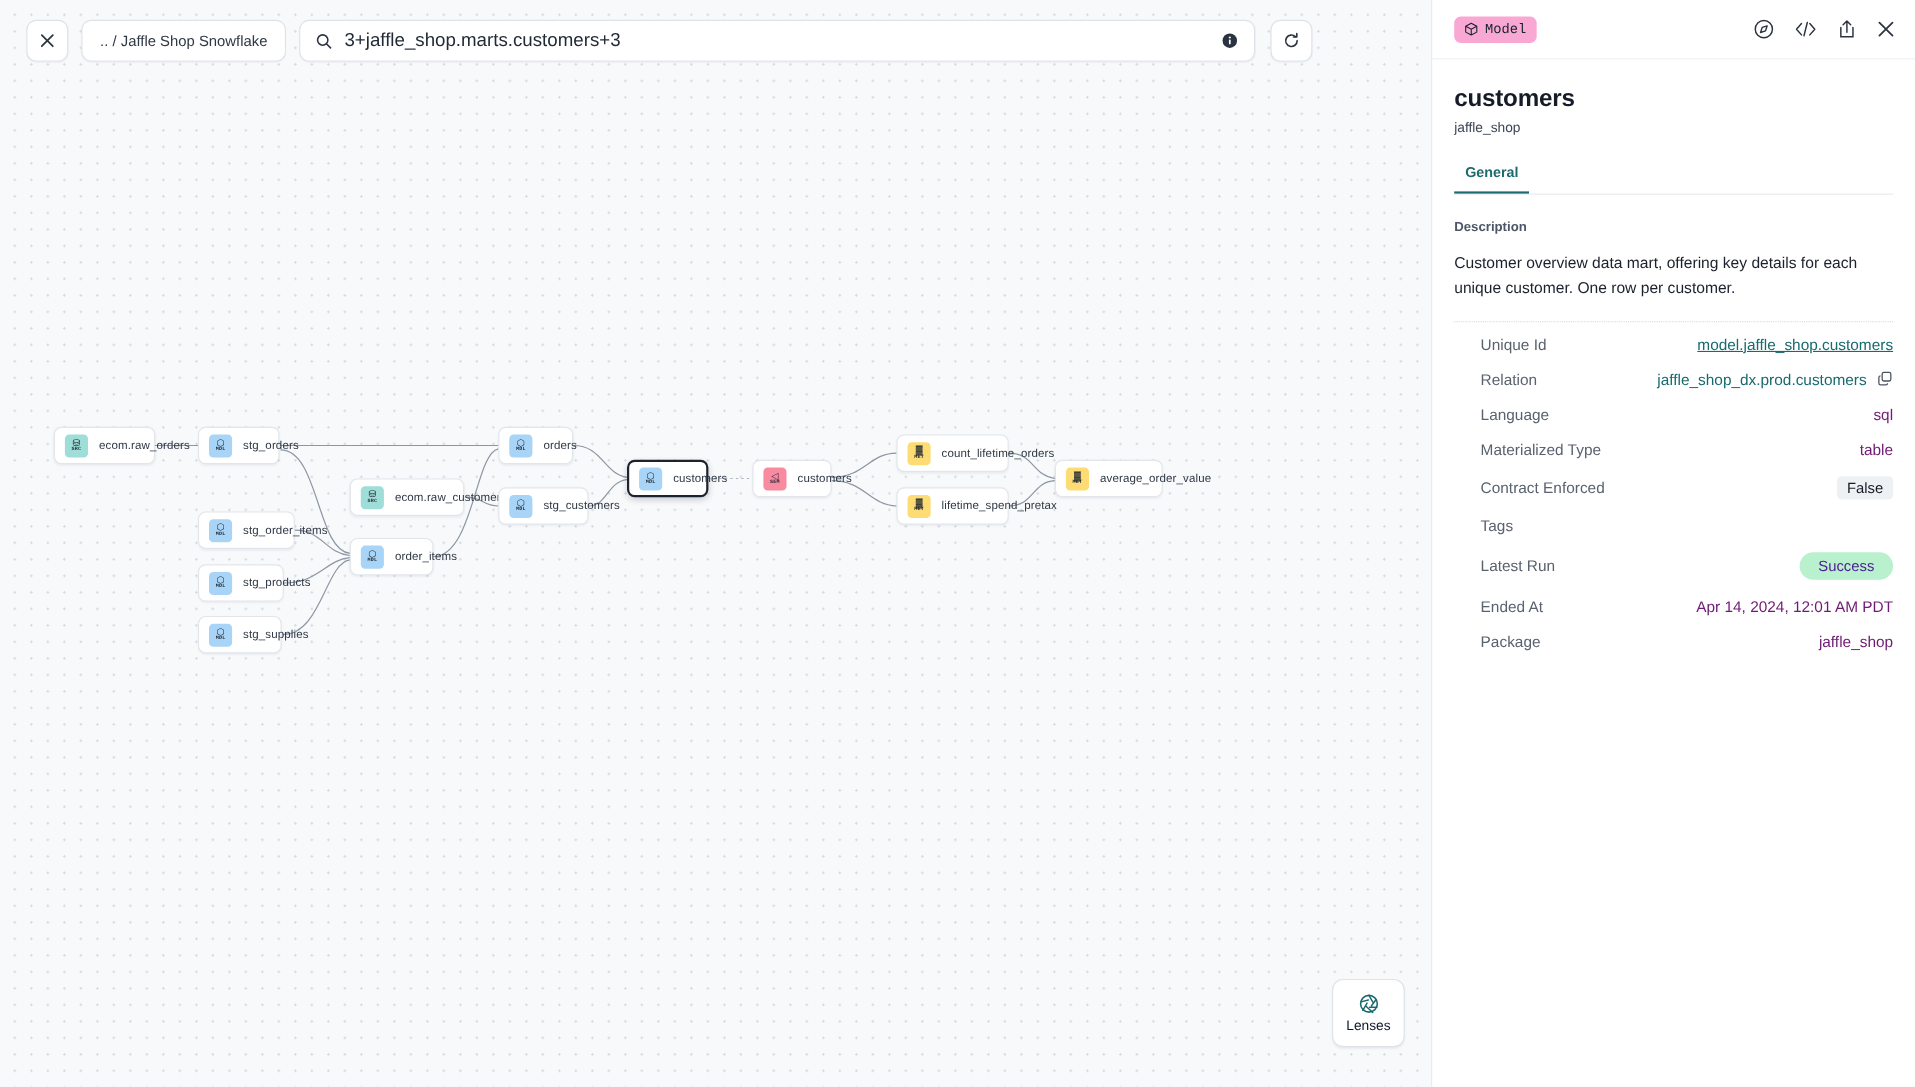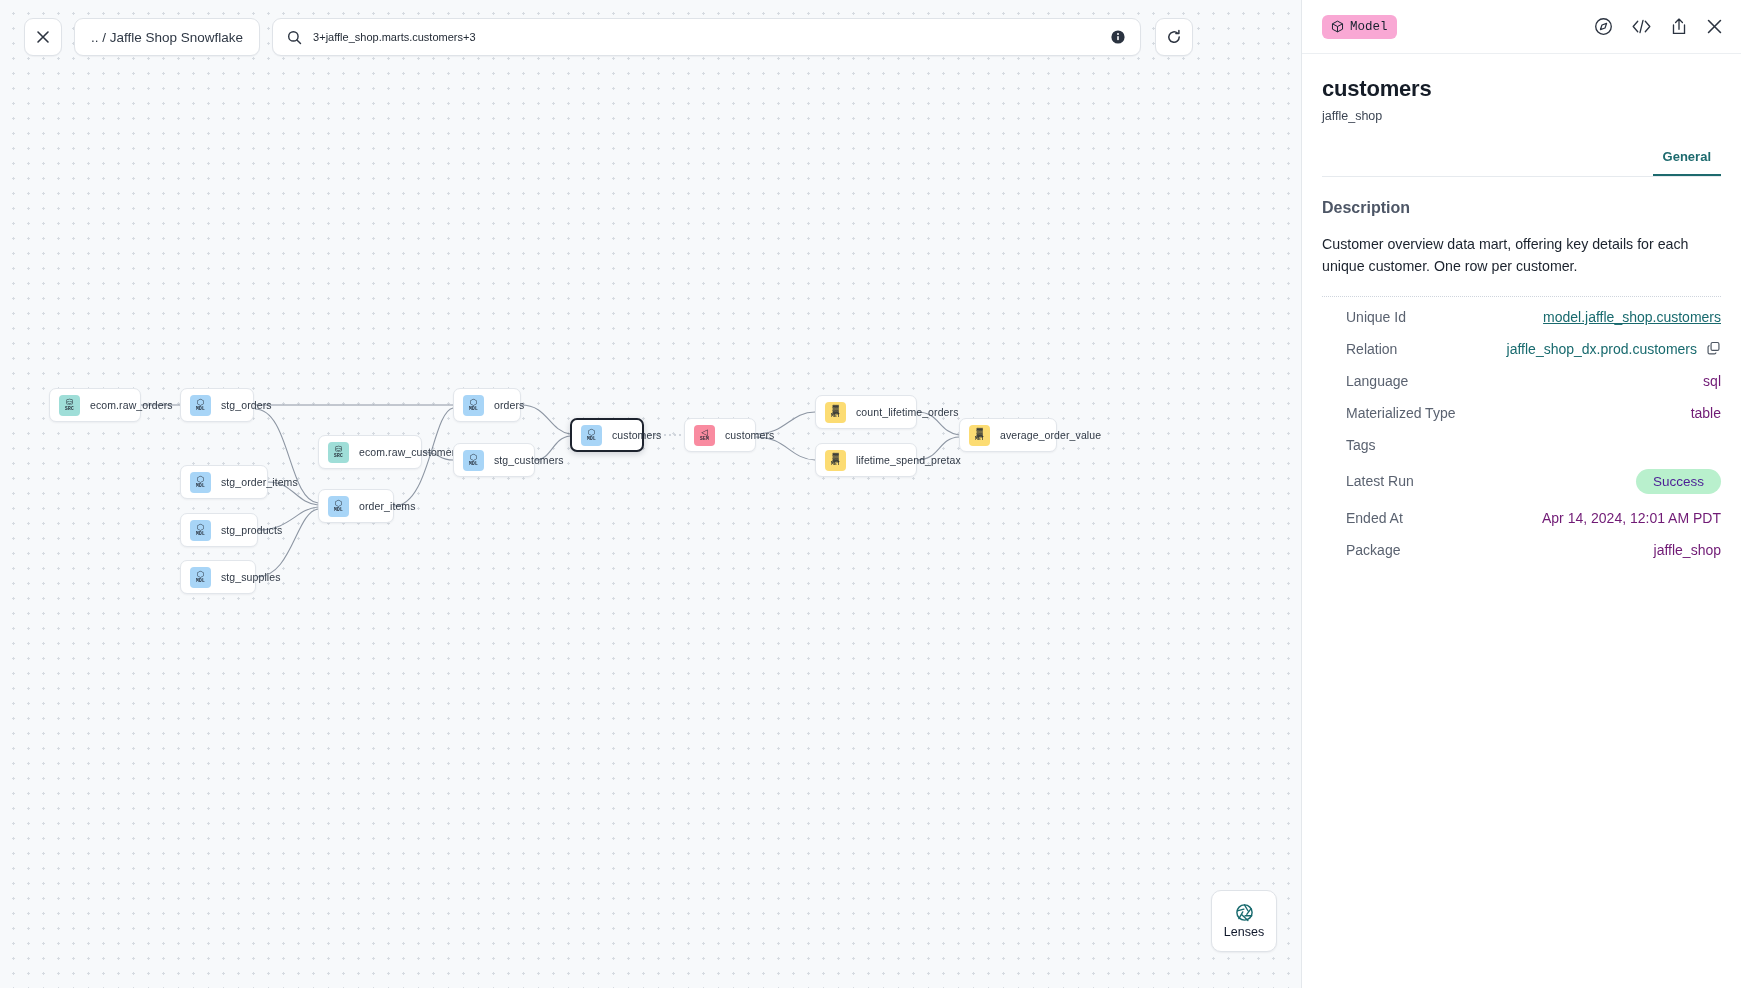--- a/index.html
+++ b/index.html
@@ -43,21 +43,21 @@
     box-shadow: 0 1px 1px rgba(16,24,40,.04);
   }
   .tb-search {
     position: relative;
     height: 38px; width: 869px;
     background: #fff; border: 1px solid #dfe3e8; border-radius: 9px;
     display: flex; align-items: center; padding: 0 14px; gap: 11px;
     box-shadow: 0 1px 1px rgba(16,24,40,.04);
   }
   .tb-search input {
-    flex: 1; border: none; outline: none; font-size: 11px;
+    flex: 1; border: none; outline: none; font-size: 17px;
     color: #222a35; font-family: "Liberation Sans", sans-serif;
     background: transparent;
   }
   .tb-refresh { margin-left: 2px; }
 
   
   .graph { position: absolute; inset: 0; }
   .edges { position: absolute; inset: 0; width: 1301px; height: 988px; }
   .edges path { fill: none; stroke: #8d96a3; stroke-width: 1.1px; }
   .edges path.dotted { stroke-dasharray: 2 3; stroke: #aab2bd; }
@@ -124,29 +124,29 @@
     font-family: "Liberation Mono", monospace; font-size: 12.5px; color: #15212e;
     cursor: pointer;
   }
   .head-icons { margin-left: auto; display: flex; align-items: center; gap: 18px; }
   .head-icons .hi { cursor: pointer; color: #2b3340; display: flex; }
 
   .panel-title { padding: 22px 20px 0 20px; }
   .panel-title h1 { font-size: 22px; color: #151c27; font-weight: bold; letter-spacing: -.2px; }
   .panel-title .sub { font-size: 12.5px; color: #3c4553; margin-top: 7px; }
 
-  .tabs { margin: 26px 20px 0 20px; border-bottom: 1px solid #e6eaee; display: flex; justify-content: flex-end; }
+  .tabs { margin: 26px 20px 0 20px; border-bottom: 1px solid #e6eaee; display: flex; }
   .tab {
     font-size: 13px; color: #1d6a6e; font-weight: bold;
     padding: 0 10px 10px 10px; border-bottom: 2.5px solid #1d6a6e;
     cursor: pointer;
   }
 
   .panel-body { padding: 22px 20px 0 20px; overflow-y: auto; flex: 1; }
-  .sec-label { font-size: 16px; font-weight: bold; color: #4d5666; }
+  .sec-label { font-size: 12px; font-weight: bold; color: #4d5666; }
   .desc { font-size: 14.2px; color: #1b222d; line-height: 1.58; margin-top: 16px; }
   .divider { border-top: 1px dotted #cfd5dd; margin: 18px 0 4px 0; }
 
   .row {
     display: flex; align-items: center; justify-content: space-between;
     min-height: 32px; padding: 8px 0; gap: 14px;
   }
   .row .k { font-size: 14px; color: #5a6270; white-space: nowrap; margin-left: 24px; }
   .row .v { font-size: 14px; color: #701a75; text-align: right; }
   .row .v.link { color: #186a6e; text-decoration: underline; cursor: pointer; }
@@ -415,20 +415,26 @@
               <div class="v">sql</div>
             </div>
           </div>
           <div class="row">
             <div class="k">Materialized Type</div>
             <div class="v-wrap">
               <div class="v">table</div>
             </div>
           </div>
           <div class="row">
+            <div class="k">Contract Enforced</div>
+            <div class="v-wrap">
+              <div class="chip-false">False</div>
+            </div>
+          </div>
+          <div class="row">
             <div class="k">Tags</div>
             <div class="v-wrap">
               <div class="v"></div>
             </div>
           </div>
           <div class="row">
             <div class="k">Latest Run</div>
             <div class="v-wrap">
               <div class="chip-success">Success</div>
             </div>

